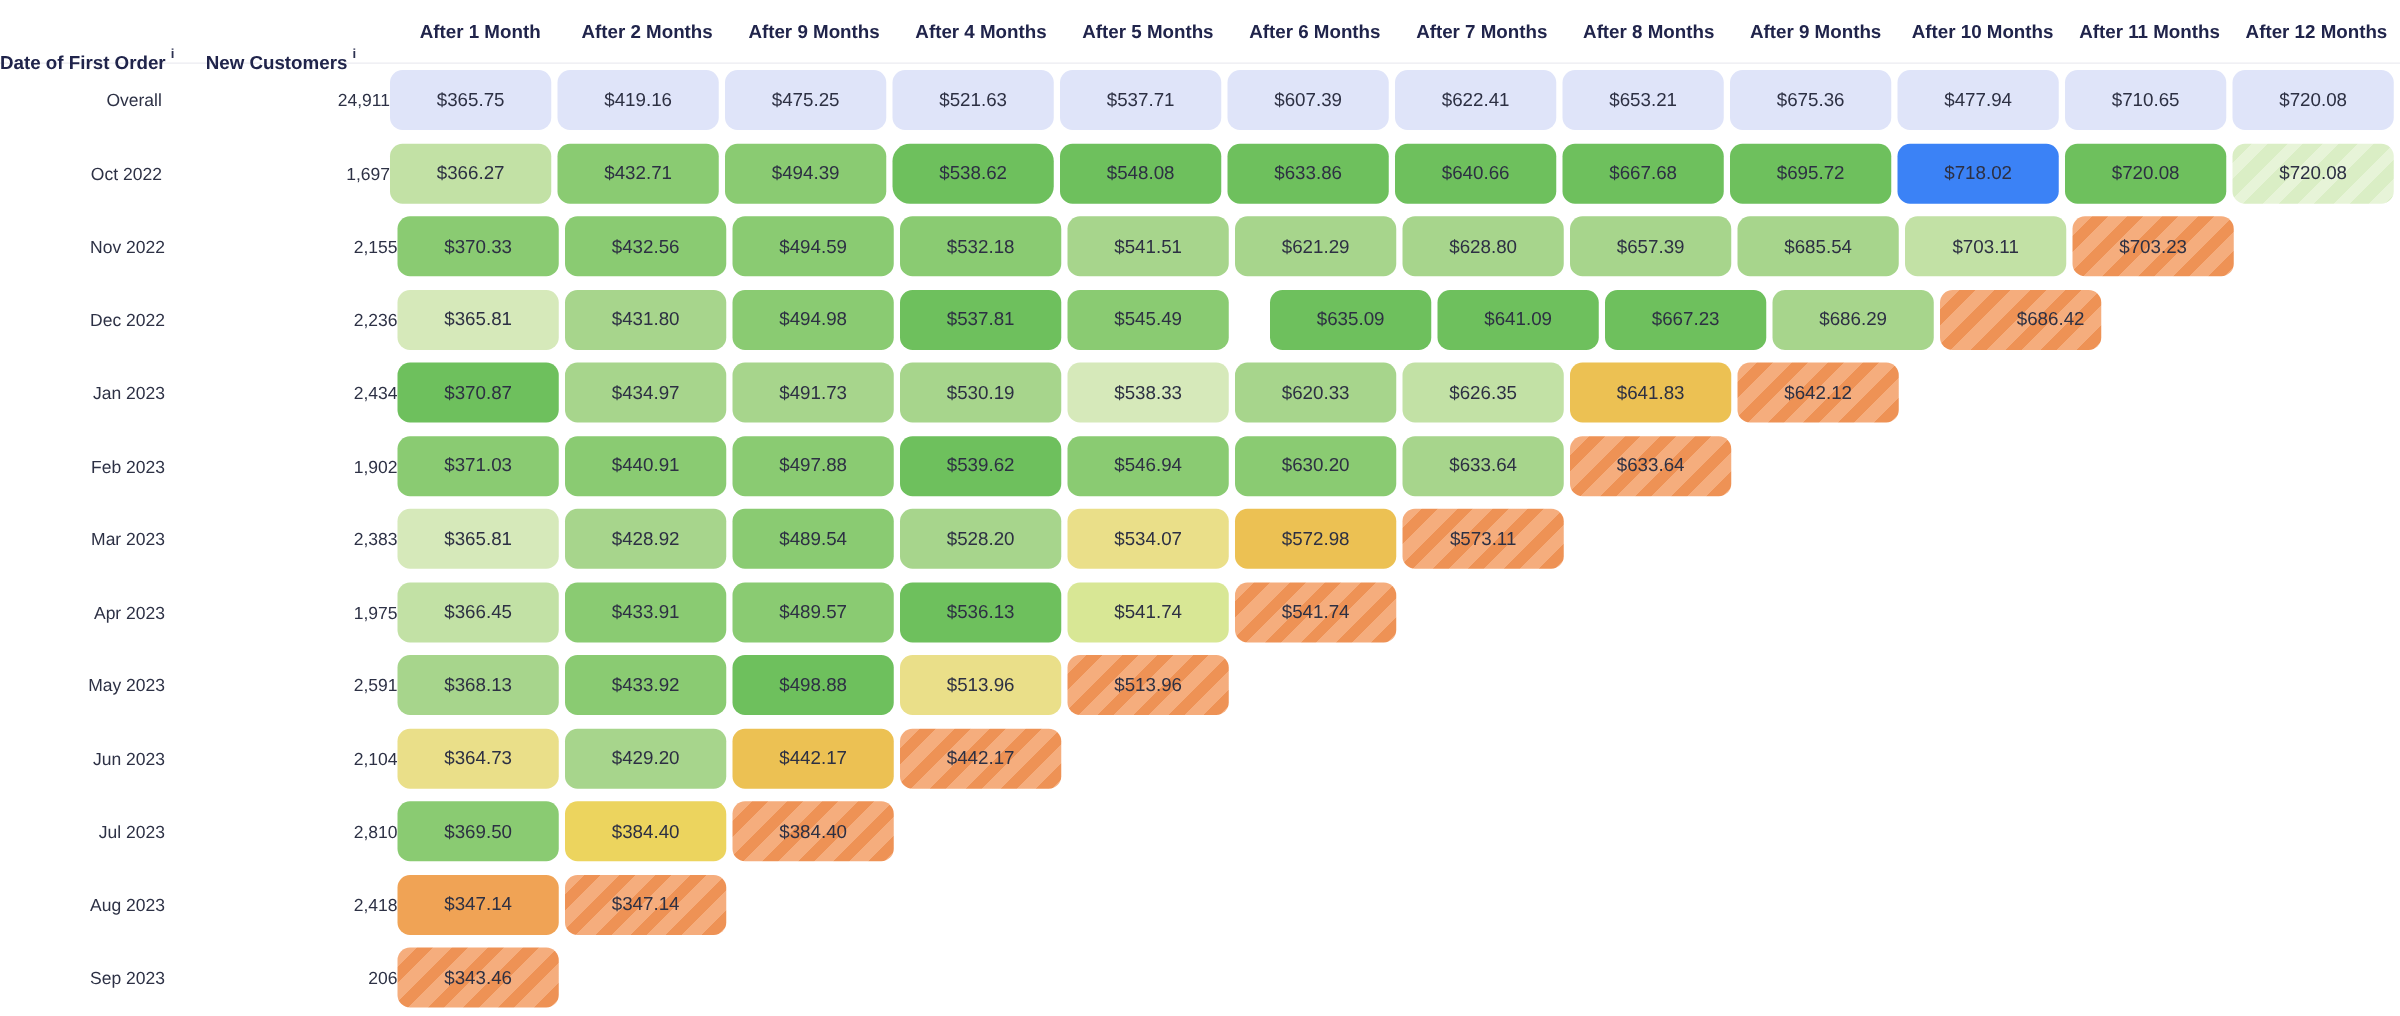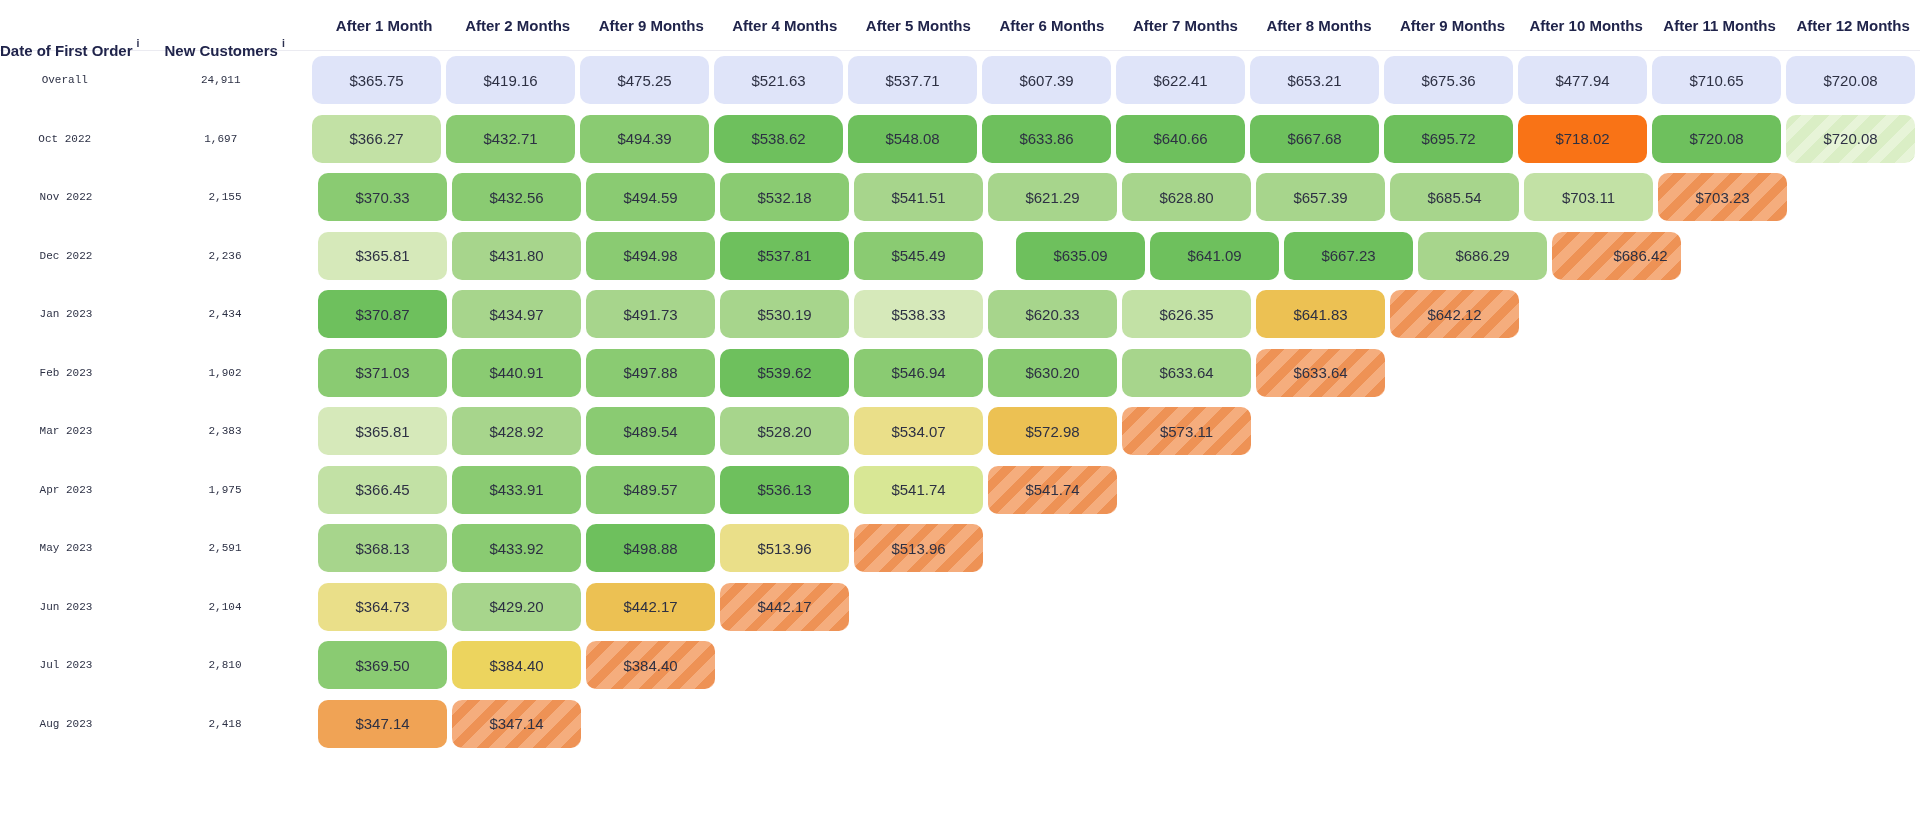--- a/index.html
+++ b/index.html
@@ -22,21 +22,21 @@
   .cust-col{width:186px;}
   .month-col{width:134px;}
   .info{
     display:inline-block;font-size:10.5px;font-weight:bold;color:#2c3050;
     vertical-align:super;margin-left:4px;position:relative;top:-3px;
     cursor:default;
   }
   .rows{}
   .row{display:flex;align-items:center;height:58.5px;}
   .cell-label{
-    font-size:11px;color:#2d3145;text-align:center;white-space:nowrap;font-family:Liberation Mono, monospace;
+    font-size:14px;color:#2d3145;text-align:right;white-space:nowrap;
   }
   .cells{display:flex;}
   .value-cell{
     width:129px;height:48px;margin-right:5px;border-radius:10px;
     display:flex;align-items:center;justify-content:center;
     font-size:15px;color:#2d3043;white-space:nowrap;
     box-sizing:border-box;cursor:default;
   }
 </style>
 </head>
@@ -89,21 +89,21 @@
         <div class="cells">
           <div class="value-cell" style="background: rgb(194, 225, 165);">$366.27</div>
           <div class="value-cell" style="background: rgb(138, 203, 114);">$432.71</div>
           <div class="value-cell" style="background: rgb(138, 203, 114);">$494.39</div>
           <div class="value-cell" style="background: rgb(110, 192, 93); border-radius: 14px;">$538.62</div>
           <div class="value-cell" style="background: rgb(110, 192, 93);">$548.08</div>
           <div class="value-cell" style="background: rgb(110, 192, 93);">$633.86</div>
           <div class="value-cell" style="background: rgb(110, 192, 93);">$640.66</div>
           <div class="value-cell" style="background: rgb(110, 192, 93);">$667.68</div>
           <div class="value-cell" style="background: rgb(110, 192, 93);">$695.72</div>
-          <div class="value-cell" style="background: #f97316;">$718.02</div>
+          <div class="value-cell" style="background: #3b82f6;">$718.02</div>
           <div class="value-cell" style="background: rgb(110, 192, 93);">$720.08</div>
           <div class="value-cell" style="background: repeating-linear-gradient(135deg, rgb(218, 238, 197) 0px, rgb(218, 238, 197) 11px, rgb(231, 244, 216) 11px, rgb(231, 244, 216) 20px);">$720.08</div>
         </div>
       </div>
       <div class="row">
         <div class="cell-label date-col">Nov 2022</div>
         <div class="cell-label cust-col">2,155</div>
         <div class="cells">
           <div class="value-cell" style="background: rgb(138, 203, 114);">$370.33</div>
           <div class="value-cell" style="background: rgb(138, 203, 114);">$432.56</div>
@@ -219,14 +219,21 @@
         </div>
       </div>
       <div class="row">
         <div class="cell-label date-col">Aug 2023</div>
         <div class="cell-label cust-col">2,418</div>
         <div class="cells">
           <div class="value-cell" style="background: rgb(240, 163, 85);">$347.14</div>
           <div class="value-cell" style="background: repeating-linear-gradient(135deg, rgb(245, 173, 125) 0px, rgb(245, 173, 125) 11px, rgb(238, 146, 85) 11px, rgb(238, 146, 85) 20px);">$347.14</div>
         </div>
       </div>
+      <div class="row">
+        <div class="cell-label date-col">Sep 2023</div>
+        <div class="cell-label cust-col">206</div>
+        <div class="cells">
+          <div class="value-cell" style="background: repeating-linear-gradient(135deg, rgb(245, 173, 125) 0px, rgb(245, 173, 125) 11px, rgb(238, 146, 85) 11px, rgb(238, 146, 85) 20px);">$343.46</div>
+        </div>
+      </div>
     </div>
 </div>
 
 </body></html>

